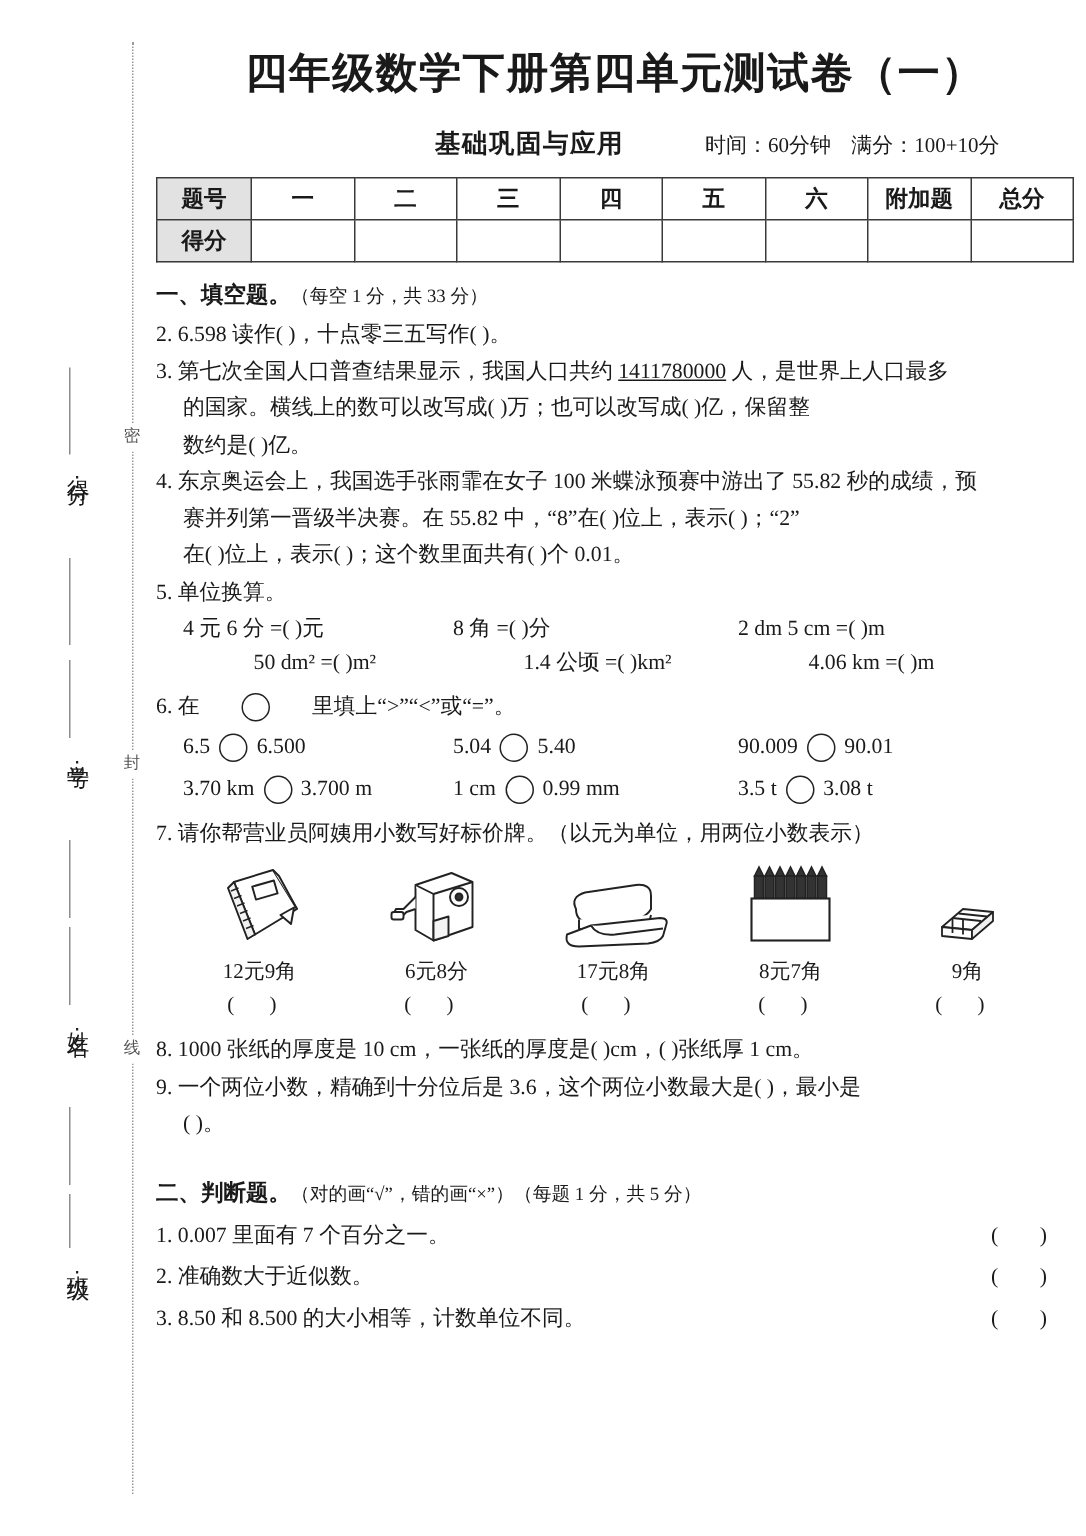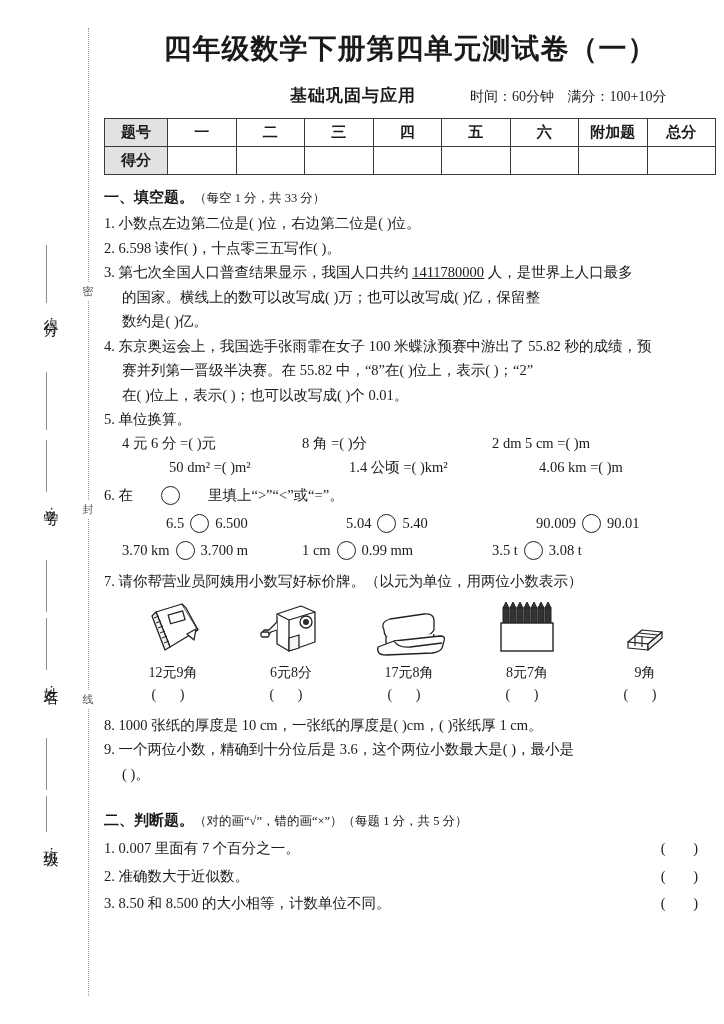--- a/index.html
+++ b/index.html
@@ -254,51 +254,50 @@
     </tr>
   </tbody>
     </table>
 
   <div id="body-area">
 
     <div class="sec-head">
       <span>一、填空题。</span><span class="small">（每空 1 分，共 33 分）</span>
     </div>
 
-    <div class="q">1. 小数点左边第二位是(          )位，右边第二位是(          )位。</div>
     <div class="q">2. 6.598 读作(                      )，十点零三五写作(                      )。</div>
 
     <div class="q"><span>3. 第七次全国人口普查结果显示，我国人口共约 </span><span class="uline">1411780000</span><span> 人，是世界上人口最多</span></div>
     <div class="q indent">的国家。横线上的数可以改写成(          )万；也可以改写成(          )亿，保留整</div>
     <div class="q indent">数约是(          )亿。</div>
 
     <div class="q">4. 东京奥运会上，我国选手张雨霏在女子 100 米蝶泳预赛中游出了 55.82 秒的成绩，预</div>
     <div class="q indent">赛并列第一晋级半决赛。在 55.82 中，“8”在(          )位上，表示(              )；“2”</div>
-    <div class="q indent">在(          )位上，表示(              )；也可以改写成(          )个 0.01。</div>
+    <div class="q indent">在(          )位上，表示(              )；这个数里面共有(          )个 0.01。</div>
 
     <div class="q">5. 单位换算。</div>
     <div class="unit-row">
       <div style="width:180px;">4 元 6 分 =(          )元</div>
       <div style="width:190px;">8 角 =(          )分</div>
       <div>2 dm 5 cm =(          )m</div>
     </div>
     <div class="unit-row">
       <div style="width:180px;margin-left:47px;">50 dm² =(          )m²</div>
       <div style="width:190px;">1.4 公顷 =(          )km²</div>
       <div>4.06 km =(          )m</div>
     </div>
 
     <div class="q" style="margin-top:6px; display:flex; align-items:center;gap:22px;">
       <span>6. 在</span>
       <span class="circ"></span>
       <span>里填上“&gt;”“&lt;”或“=”。</span>
     </div>
 
     <div class="cmp-row">
-      <div style="width:180px;margin-left:44px;">
+      <div style="width:180px;">
         <span>6.5</span>
         <span class="circ"></span>
         <span>6.500</span>
       </div>
       <div style="width:190px;">
         <span>5.04</span>
         <span class="circ"></span>
         <span>5.40</span>
       </div>
       <div>

